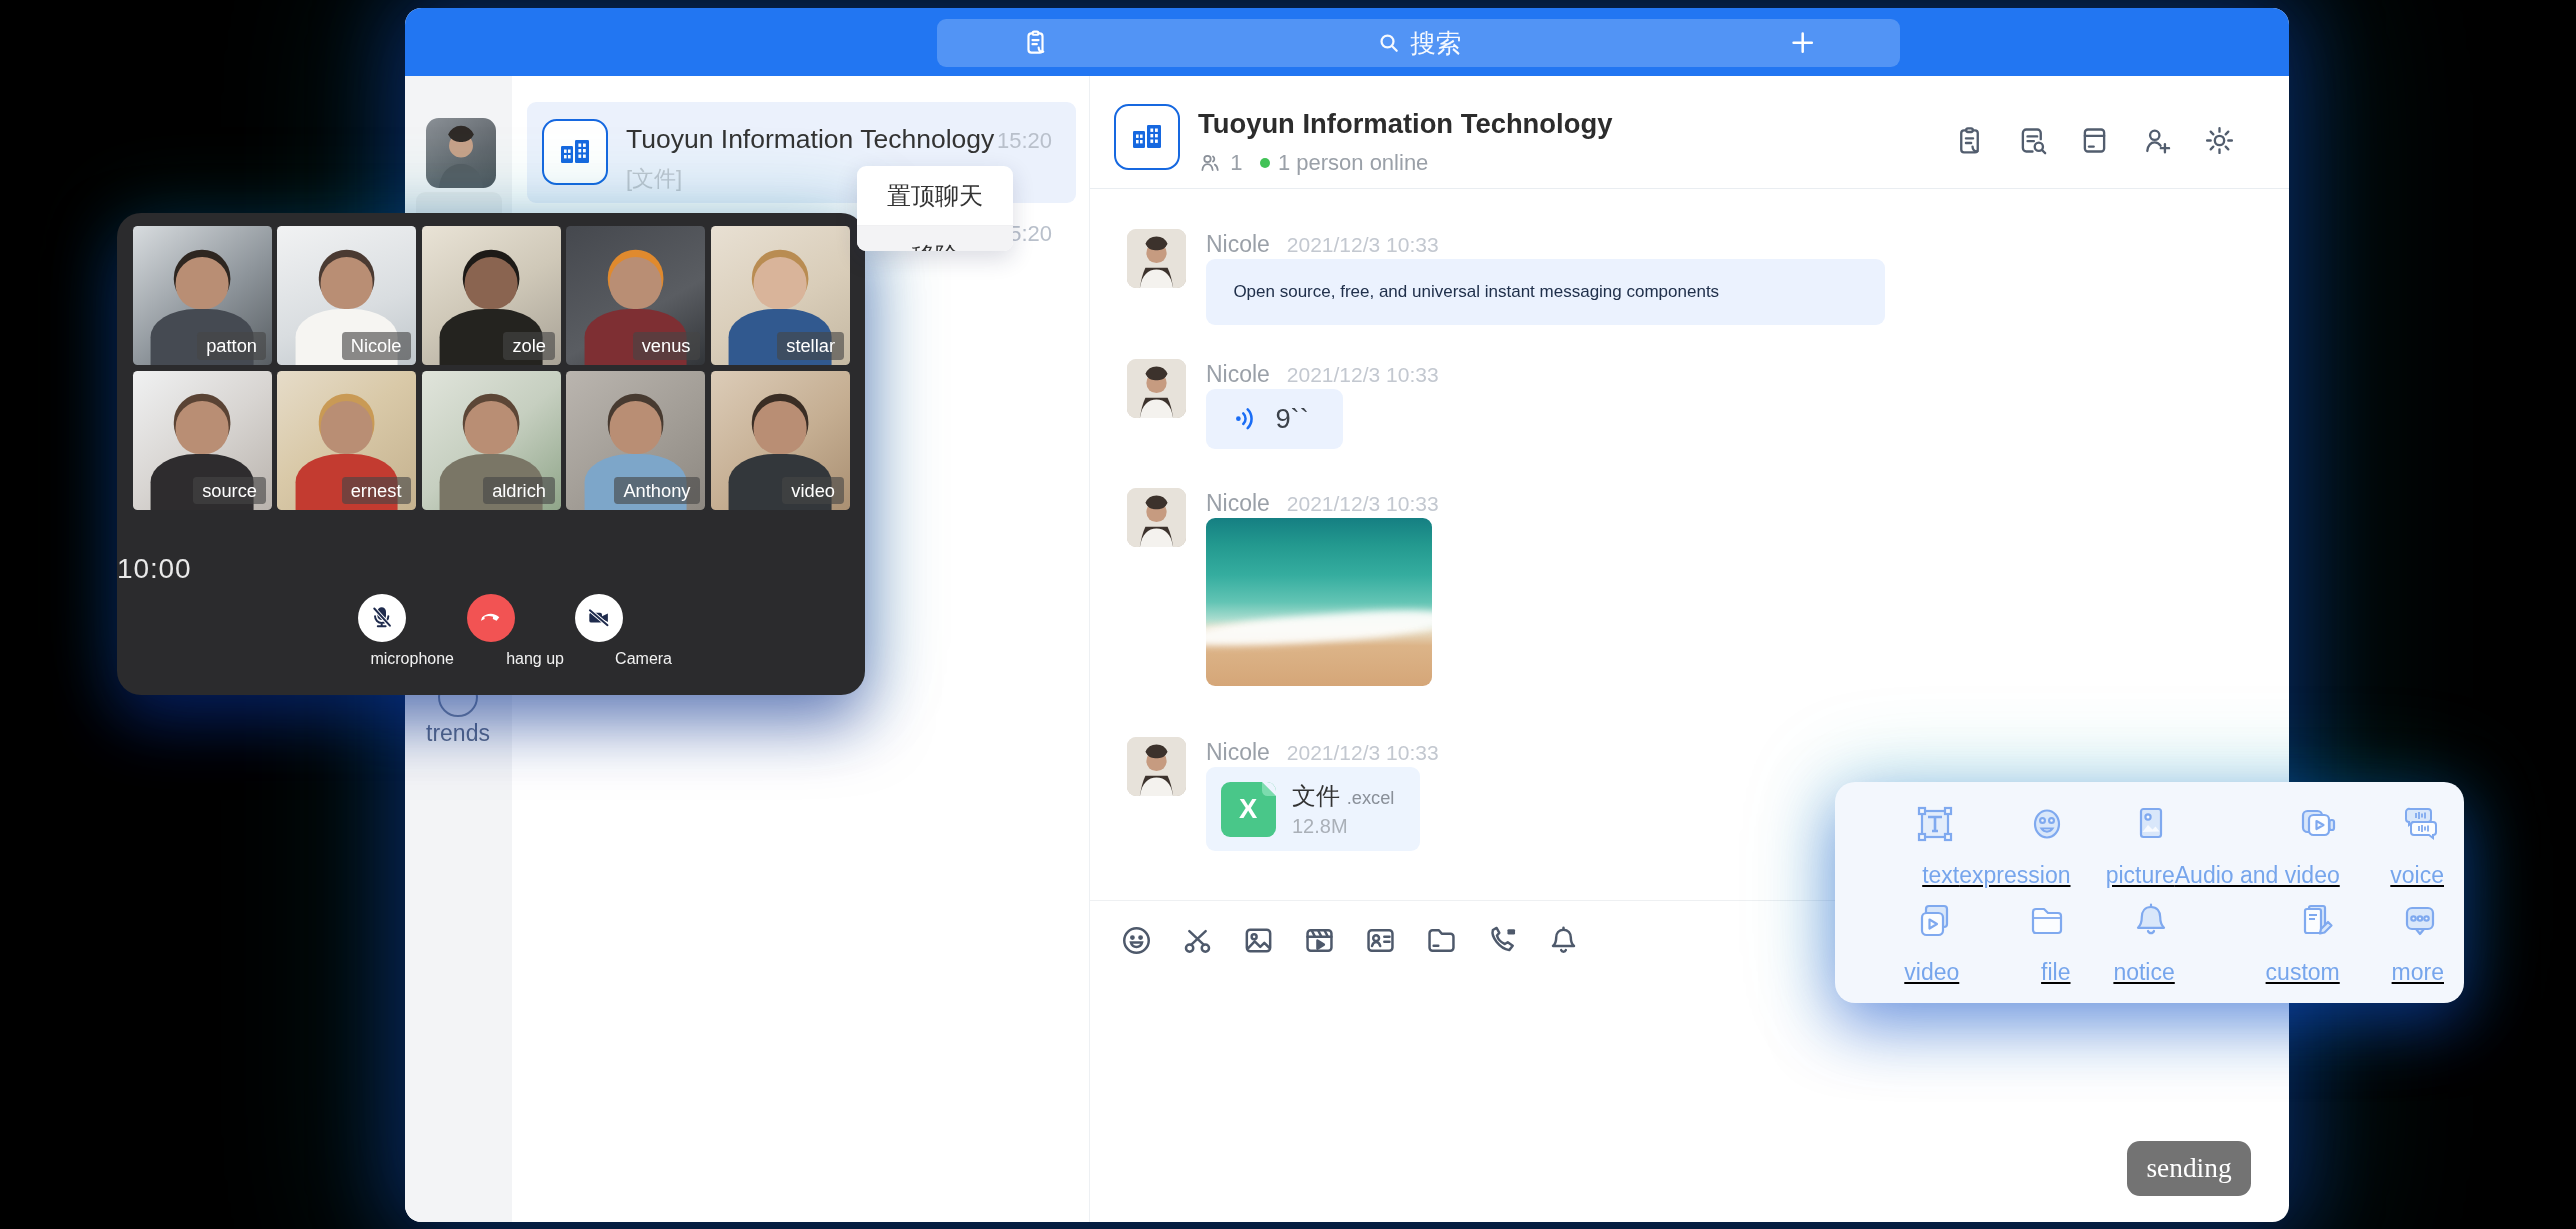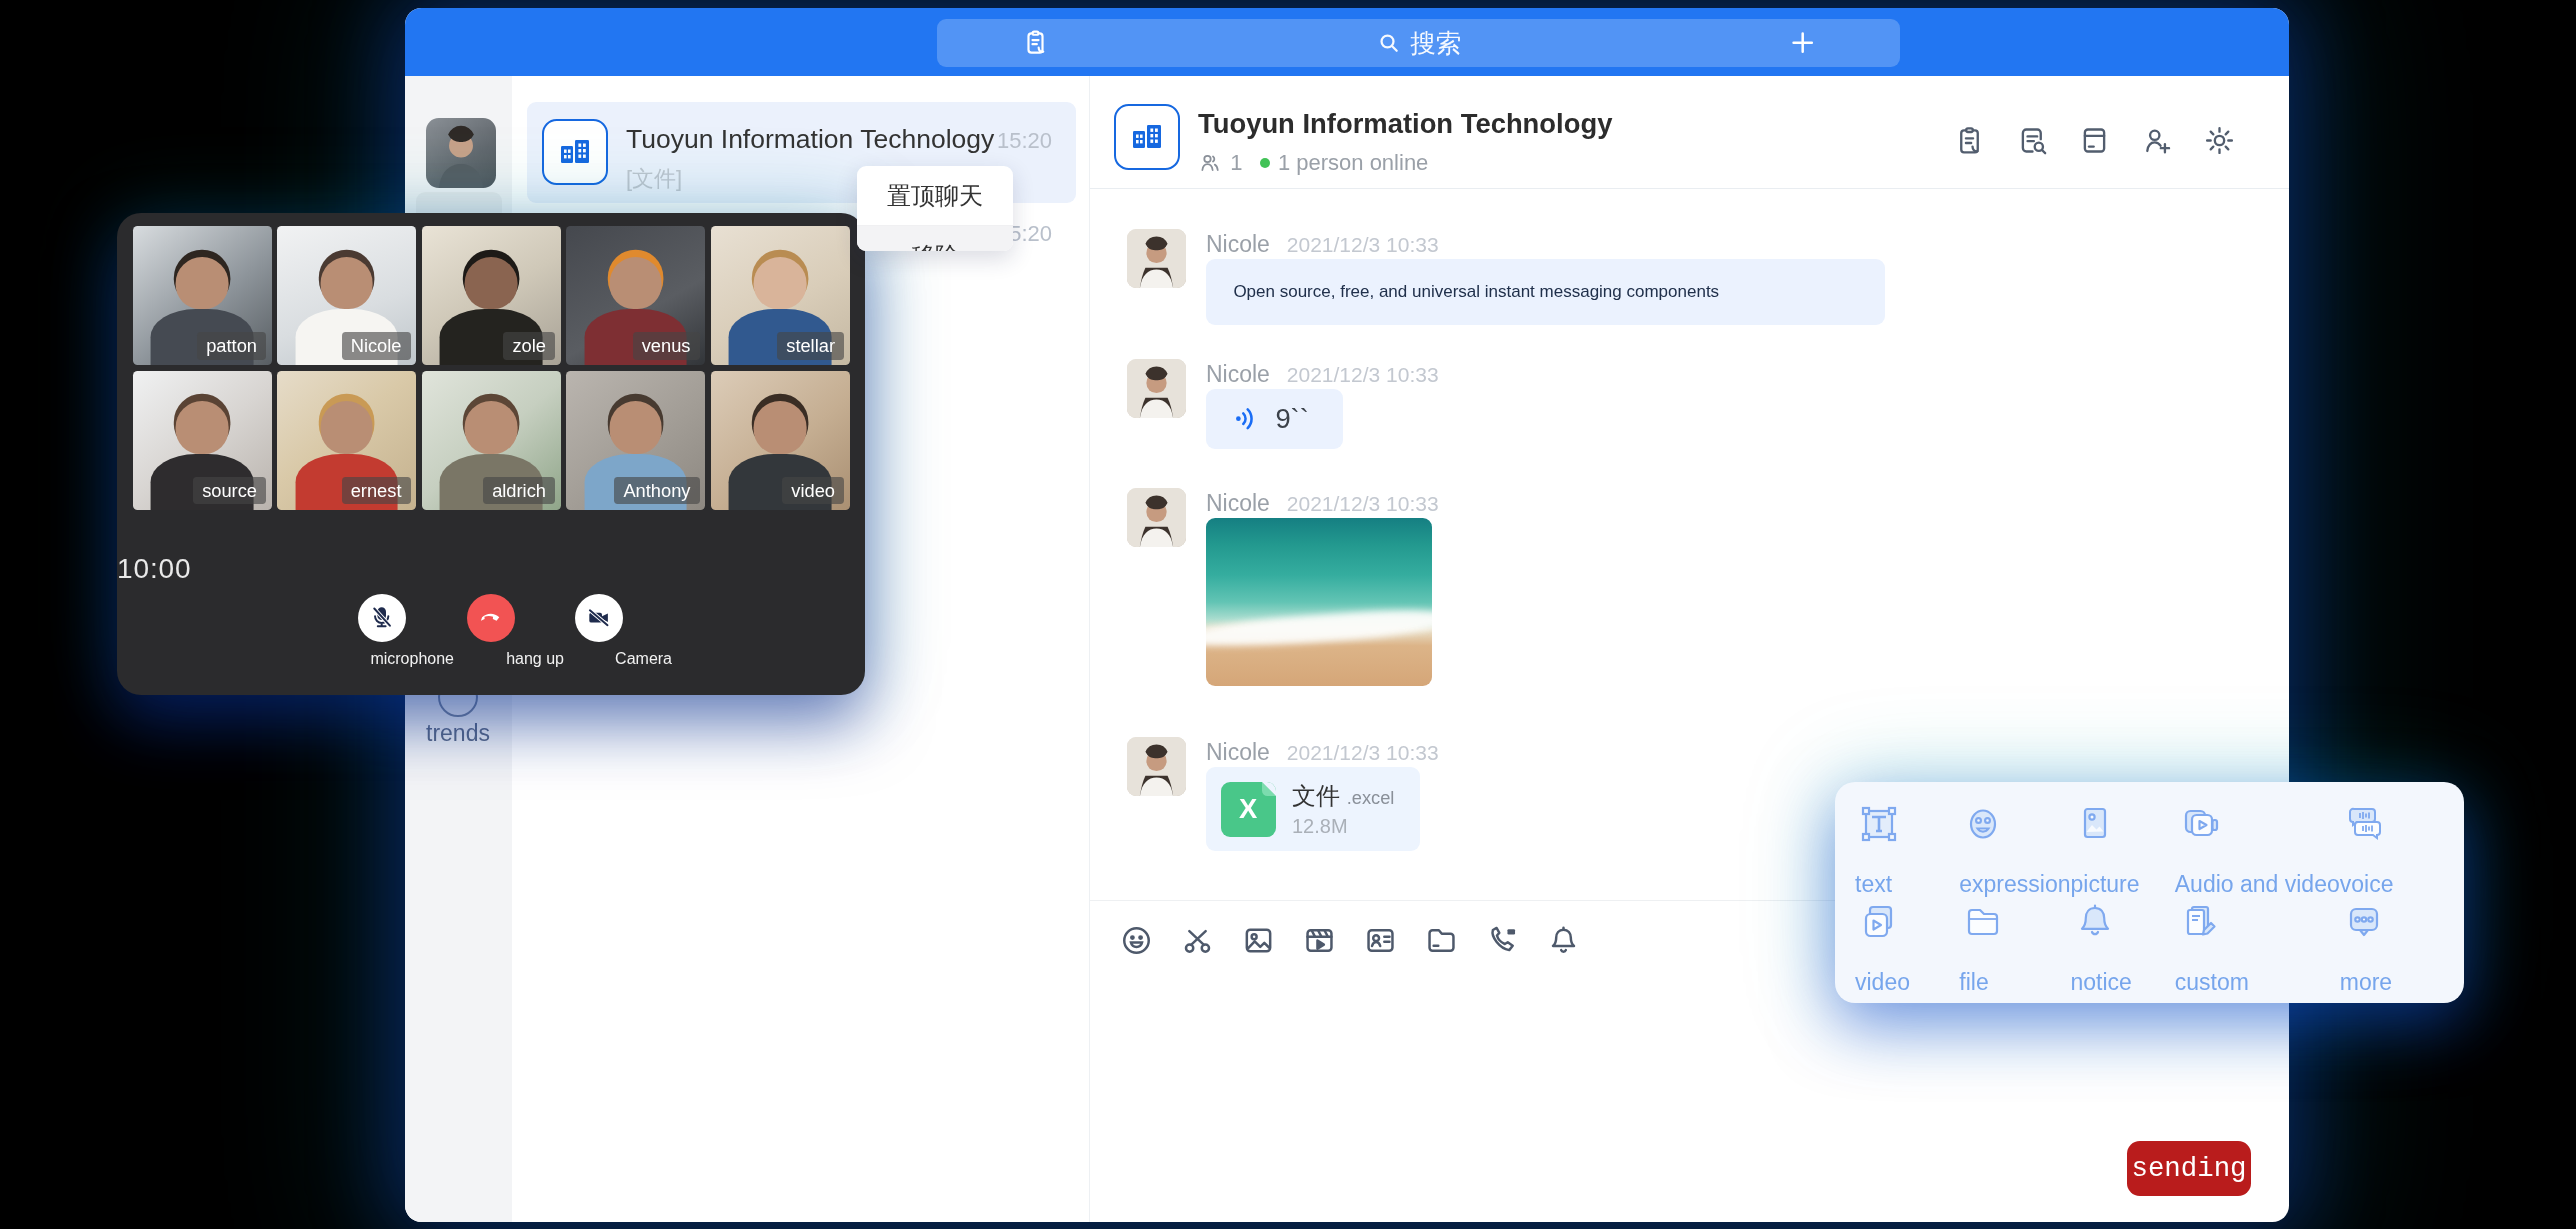--- a/index.html
+++ b/index.html
@@ -71,22 +71,22 @@
                       border-color:#EDF4FE #EDF4FE #7cdcae #7cdcae; border-radius:0 9.1px 0 5.5px; }
   .file-name { position:absolute; left:86px; top:12.8px; font-size:24px; color:#333; }
   .file-ext { font-size:18.3px; color:#8a9099; }
   .file-size { position:absolute; left:86px; top:48px; font-size:20px; color:#aab0b8; }
 
   
   .tb-divider { position:absolute; left:1090px; top:900px; width:1199px; height:0.9px; background:#eef0f2; }
   .toolbar { position:absolute; left:1118px; top:922px; display:flex; gap:24px; color:#4e596b; }
   .toolbar .ti { width:37px; height:37px; display:flex; align-items:center; justify-content:center; }
 
-  .send-btn { position:absolute; left:2127px; top:1141px; width:124px; height:55px; background:#b91c1c; color:#fff; border:none;
-              border-radius:12.8px; font-size:27.4px; font-family:Liberation Mono, monospace; display:flex; align-items:center; justify-content:center; }
+  .send-btn { position:absolute; left:2127px; top:1141px; width:124px; height:55px; background:#737373; color:#fff; border:none;
+              border-radius:12.8px; font-size:27.4px; font-family:Liberation Serif, serif; display:flex; align-items:center; justify-content:center; }
 
   
   .call-panel { position:absolute; left:117px; top:213px; width:748px; height:482px; background:#2b2b2d; border-radius:24px; z-index:5;
                 box-shadow:0 27.4px 64px rgba(10,30,140,.55), 0 0 82px rgba(0,170,160,.25); }
   .tiles { position:absolute; left:15.6px; top:13px; width:717px; display:grid; grid-template-columns:repeat(5,139px); grid-auto-rows:139px; gap:5.5px;text-align:center; }
   .tile { position:relative; border-radius:4.6px; overflow:hidden; background:var(--bg,#777); }
   .tile .person { position:absolute; inset:0; }
   .tile .person::before { content:""; position:absolute; left:50%; top:22%; width:38%; aspect-ratio:1; transform:translateX(-50%);
                           border-radius:50% 50% 46% 46%; background:var(--skin,#b98e74); box-shadow:0 -5.5px 0 1.8px var(--hair,#3a322c); }
   .tile .person::after { content:""; position:absolute; left:50%; bottom:-6%; width:74%; height:46%; transform:translateX(-50%);
@@ -95,21 +95,21 @@
                padding:0.9px 9.1px; border-radius:3.7px; z-index:2; }
   .call-timer { position:absolute; left:0; top:340px; width:100%; text-align:left; color:#e9e9e9; font-size:28px; letter-spacing:0.9px; }
   .ctrl { position:absolute; width:48px; height:48px; border-radius:50%; background:#fff; display:flex; align-items:center; justify-content:center; }
   .ctrl.red { background:#F25353; }
   .ctrl-label { position:absolute; width:146px; text-align:right; color:#f2f2f2; font-size:16px; }
 
   
   .attach-panel { position:absolute; left:1835px; top:782px; width:629px; height:221px; background:#f3f7fd; border-radius:20px; z-index:7;
                   box-shadow:0 22px 64px rgba(15,60,210,.5), 0 0 91px rgba(0,180,170,.28);
                   display:grid; grid-template-columns:repeat(5,1fr); padding:18.3px 20px 9.1px; }
-  .ap-cell { display:flex; flex-direction:column; align-items:flex-start; justify-content:flex-start; gap:23px; }
+  .ap-cell { display:flex; flex-direction:column; align-items:flex-end; justify-content:flex-start; gap:14px;text-decoration:underline; }
   .ap-label { font-size:23px; color:#76a5ec; white-space:nowrap; }
 
   svg { display:block; }
 </style>
 </head>
 <body>
 
 <div class="window"></div>
 
 <div class="titlebar"></div>

